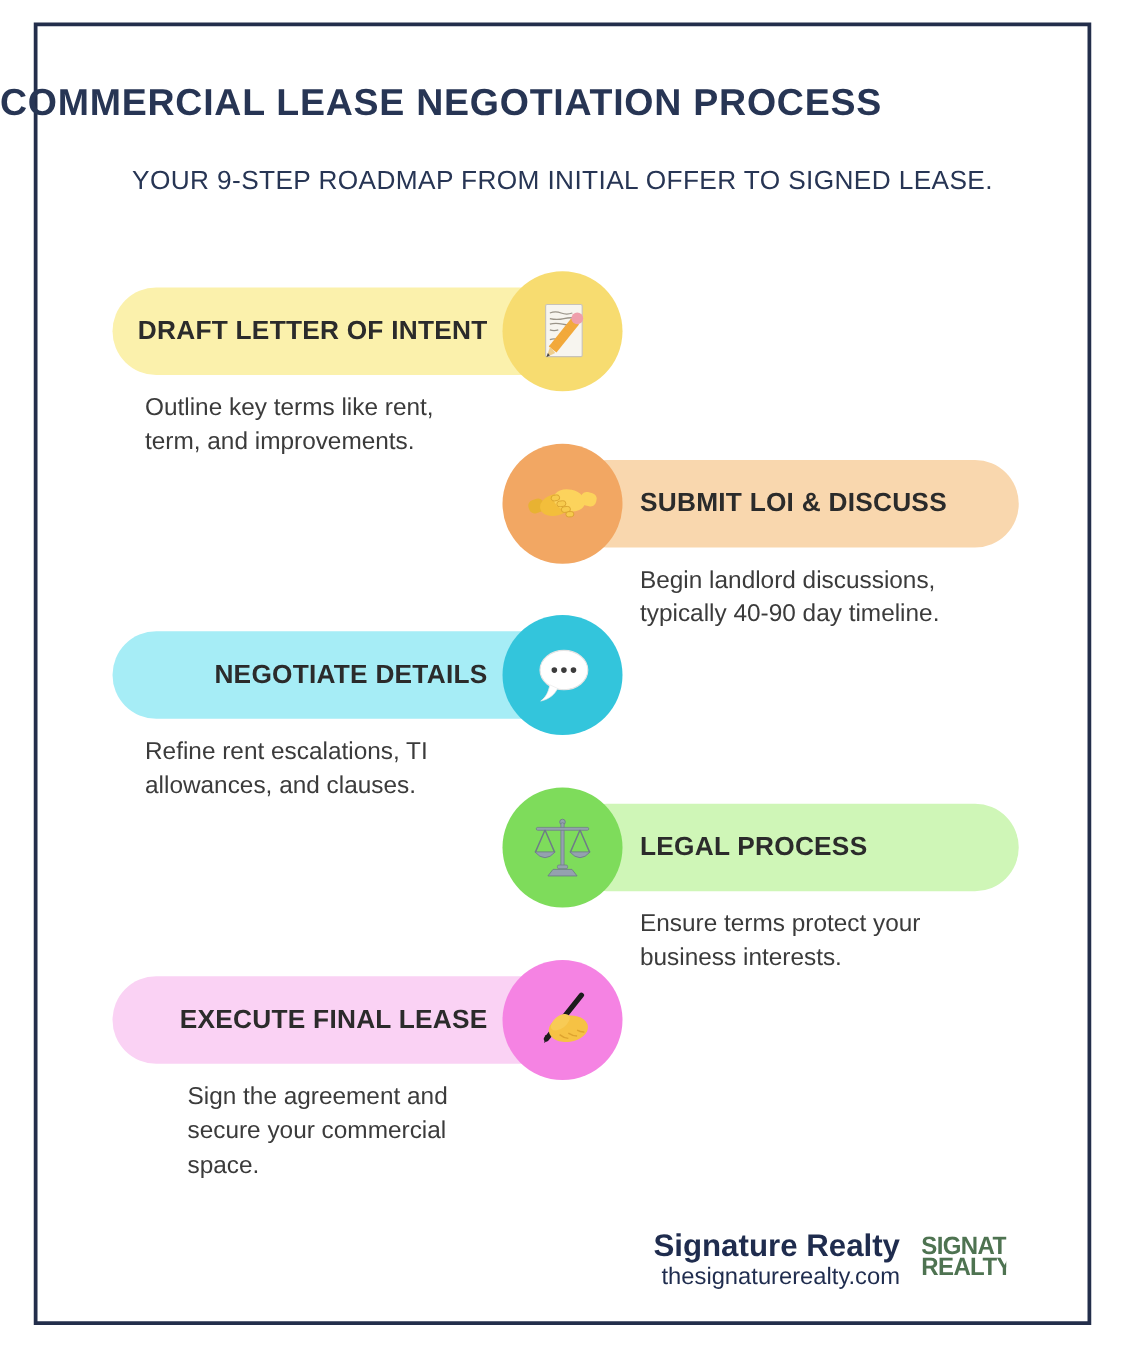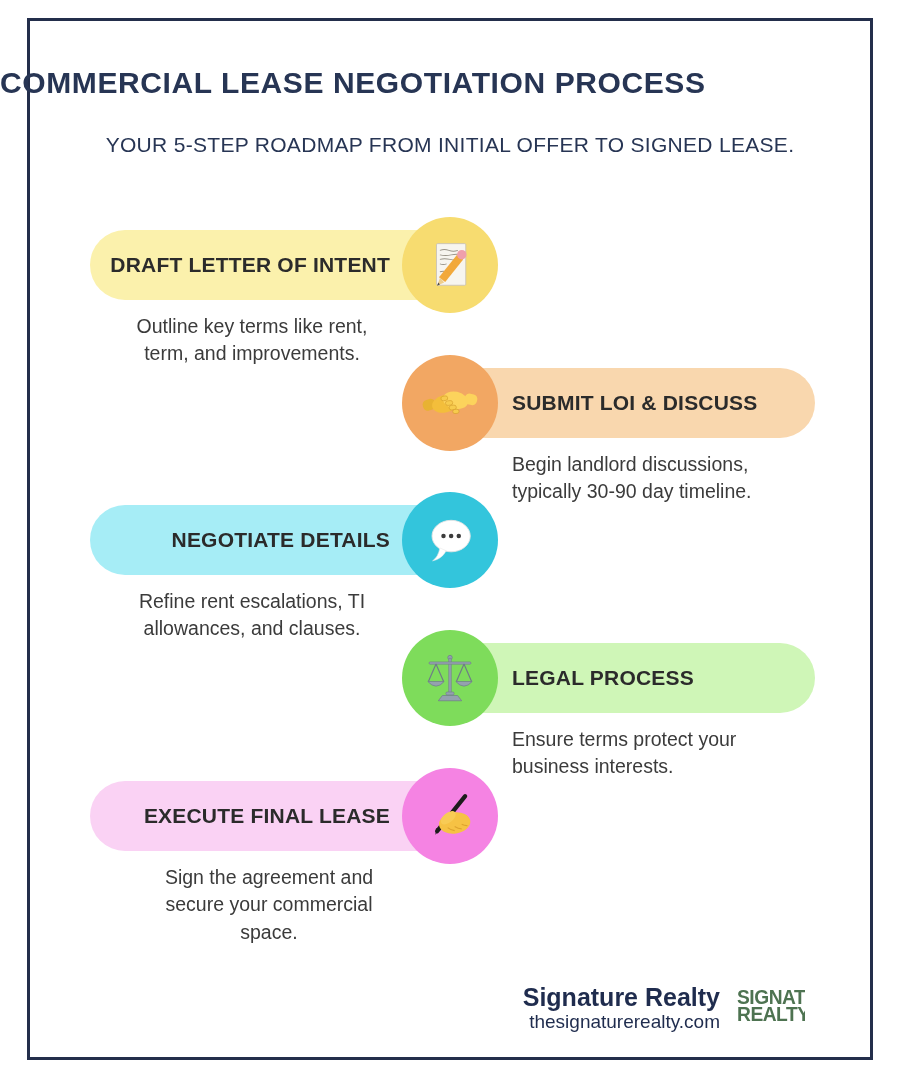--- a/index.html
+++ b/index.html
@@ -21,40 +21,40 @@
   .step-row.right .pill { left:450px; }
   .step-row .circle { position:absolute; top:0; left:402px; width:96px; height:96px;
                       border-radius:50%; background:var(--circle); z-index:2;
                       display:flex; align-items:center; justify-content:center; }
   .step-row .step-title { position:absolute; top:13px; height:70px; display:flex; align-items:center;
                           font-size:21px; font-weight:700; letter-spacing:0.2px; color:#2B2B2B; z-index:3;
                           white-space:nowrap; }
   .step-row.left  .step-title { right:510px; }
   .step-row.right .step-title { left:512px; }
   .step-row .step-desc { position:absolute; top:96px; font-size:19.5px; line-height:1.4; color:#3B3B3B; z-index:3; }
-  .step-row.left  .step-desc { right:512px; width:272px; text-align:center; }
+  .step-row.left  .step-desc { right:512px; width:272px; text-align:left; }
   .step-row.right .step-desc { left:512px; width:300px; text-align:left; }
   .step-row[data-step-index="4"] .step-desc { width:238px; }
 
   .row-1 { top:217px; } .row-2 { top:355px; } .row-3 { top:492px; } .row-4 { top:630px; } .row-5 { top:768px; }
 
   .footer-brand { position:absolute; top:983px; right:180px; font-size:25px; font-weight:700; color:#1F2C4E; }
   .footer-site  { position:absolute; top:1011px; right:180px; font-size:19px; font-weight:400; color:#1F2C4E; }
   .logo-box { position:absolute; top:989px; left:737px; width:68px; height:40px; overflow:hidden; }
   .logo-line { font-size:20px; font-weight:700; letter-spacing:-0.5px; line-height:0.85;
                color:#4E7351; white-space:nowrap; transform:scaleX(0.96); transform-origin:left; }
 </style>
 </head>
 <body>
 
 <div class="canvas">
   <div class="frame"></div>
 
   <div class="title">COMMERCIAL LEASE NEGOTIATION PROCESS</div>
-  <div class="subtitle">YOUR 5-STEP ROADMAP FROM INITIAL OFFER TO SIGNED LEASE.</div>
+  <div class="subtitle">YOUR 9-STEP ROADMAP FROM INITIAL OFFER TO SIGNED LEASE.</div>
 
   <div class="step-row left row-1" data-step-index="0" style="--circle: #F7DC70; --pill: #FBF1AC;">
     <div class="pill"></div>
     <div class="circle">
       <svg width="54" height="54" viewBox="0 0 48 48">
         <rect x="12" y="5" width="26" height="37" rx="1" fill="#f7f5ef" stroke="#c8c3b8" stroke-width="0.8"></rect>
         <g stroke="#8a8478" stroke-width="0.9" fill="none" opacity="0.85">
           <path d="M15 11 q4 -1.5 8 0 q4 1.5 8 0"></path>
           <path d="M15 15 q5 1.2 10 0 q5 -1.2 10 0"></path>
           <path d="M15 19 q4 -1.2 9 0 q5 1.2 10 0"></path>
@@ -85,21 +85,21 @@
         <ellipse cx="38" cy="21" rx="14" ry="9.5" fill="#FCD35C" transform="rotate(12 38 21)"></ellipse>
         <g fill="#F7CB4D" stroke="#D69E2C" stroke-width="0.7">
           <rect x="22" y="16.5" width="7.5" height="5" rx="2.5" transform="rotate(-10 25 19)"></rect>
           <rect x="27" y="21.5" width="8" height="5" rx="2.5" transform="rotate(-8 31 24)"></rect>
           <rect x="31" y="26.5" width="8" height="5" rx="2.5" transform="rotate(-6 35 29)"></rect>
           <rect x="35" y="31" width="7" height="4.6" rx="2.3" transform="rotate(-4 38 33)"></rect>
         </g>
       </svg>
     </div>
     <div class="step-title">SUBMIT LOI &amp; DISCUSS</div>
-    <div class="step-desc">Begin landlord discussions, typically 30-90 day timeline.</div>
+    <div class="step-desc">Begin landlord discussions, typically 40-90 day timeline.</div>
   </div>
 
   <div class="step-row left row-3" data-step-index="2" style="--circle: #33C5DC; --pill: #A6EDF6;">
     <div class="pill"></div>
     <div class="circle">
       <svg width="54" height="54" viewBox="0 0 48 48">
         <ellipse cx="25" cy="20.5" rx="17" ry="14" fill="#ffffff" stroke="#e3e3e3" stroke-width="0.8"></ellipse>
         <path d="M15 31 C14 36.5 12 40 8.5 42.5 C14 41.5 18.5 38 20.5 33.5 Z" fill="#ffffff" stroke="#e9e9e9" stroke-width="0.5"></path>
         <circle cx="18.2" cy="20.5" r="2" fill="#3c3c3c"></circle>
         <circle cx="25" cy="20.5" r="2" fill="#3c3c3c"></circle>

